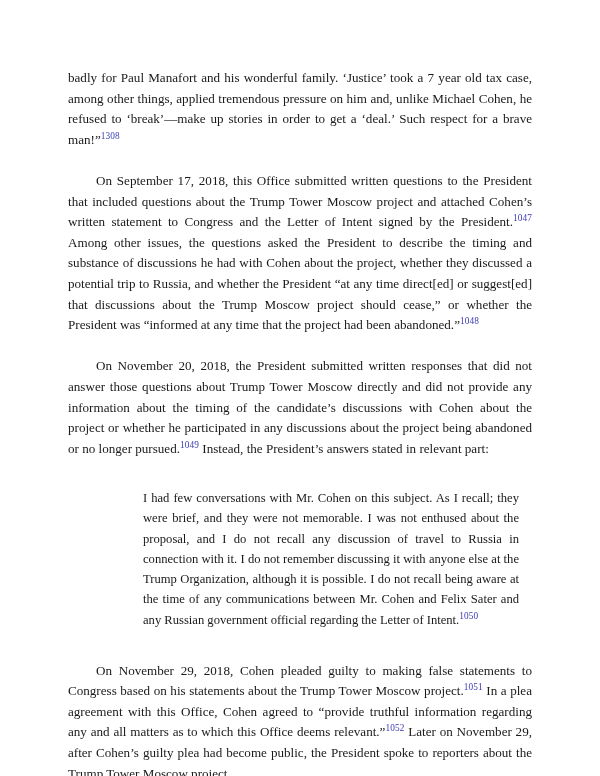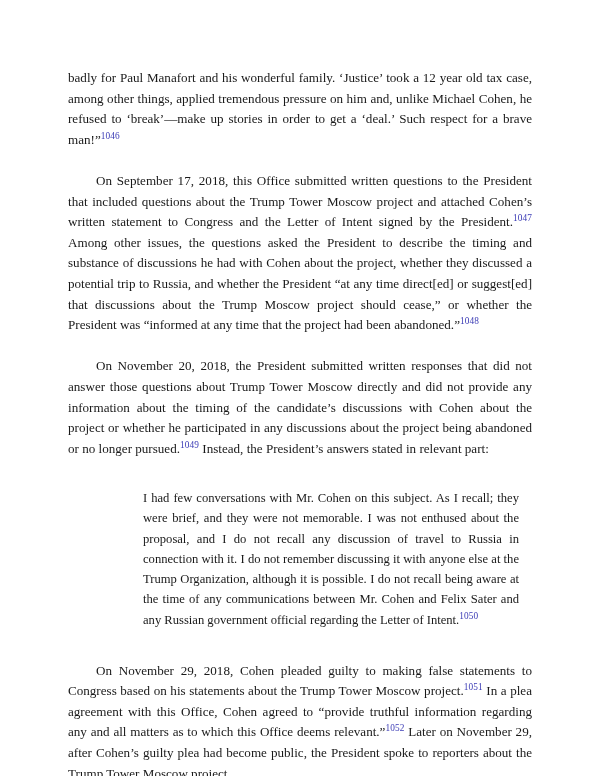--- a/index.html
+++ b/index.html
@@ -64,21 +64,21 @@
     line-height: 0;
     letter-spacing: 0.1px;
   }
 </style>
 </head>
 <body>
 
 <div class="page">
   <div class="body-col">
 
-    <p class="para"><span>badly for Paul Manafort and his wonderful family. ‘Justice’ took a 12 year old tax case, among other things, applied tremendous pressure on him and, unlike Michael Cohen, he refused to ‘break’—make up stories in order to get a ‘deal.’ Such respect for a brave man!”</span><sup class="fn">1046</sup></p>
+    <p class="para"><span>badly for Paul Manafort and his wonderful family. ‘Justice’ took a 7 year old tax case, among other things, applied tremendous pressure on him and, unlike Michael Cohen, he refused to ‘break’—make up stories in order to get a ‘deal.’ Such respect for a brave man!”</span><sup class="fn">1308</sup></p>
 
     <div class="para-gap"></div>
 
     <p class="para indent"><span>On September 17, 2018, this Office submitted written questions to the President that included questions about the Trump Tower Moscow project and attached Cohen’s written statement to Congress and the Letter of Intent signed by the President.</span><sup class="fn">1047</sup><span> Among other issues, the questions asked the President to describe the timing and substance of discussions he had with Cohen about the project, whether they discussed a potential trip to Russia, and whether the President “at any time direct[ed] or suggest[ed] that discussions about the Trump Moscow project should cease,” or whether the President was “informed at any time that the project had been abandoned.”</span><sup class="fn">1048</sup></p>
 
     <div class="para-gap"></div>
 
     <p class="para indent"><span>On November 20, 2018, the President submitted written responses that did not answer those questions about Trump Tower Moscow directly and did not provide any information about the timing of the candidate’s discussions with Cohen about the project or whether he participated in any discussions about the project being abandoned or no longer pursued.</span><sup class="fn">1049</sup><span> Instead, the President’s answers stated in relevant part:</span></p>
 
     <div class="bq-gap-top"></div>

